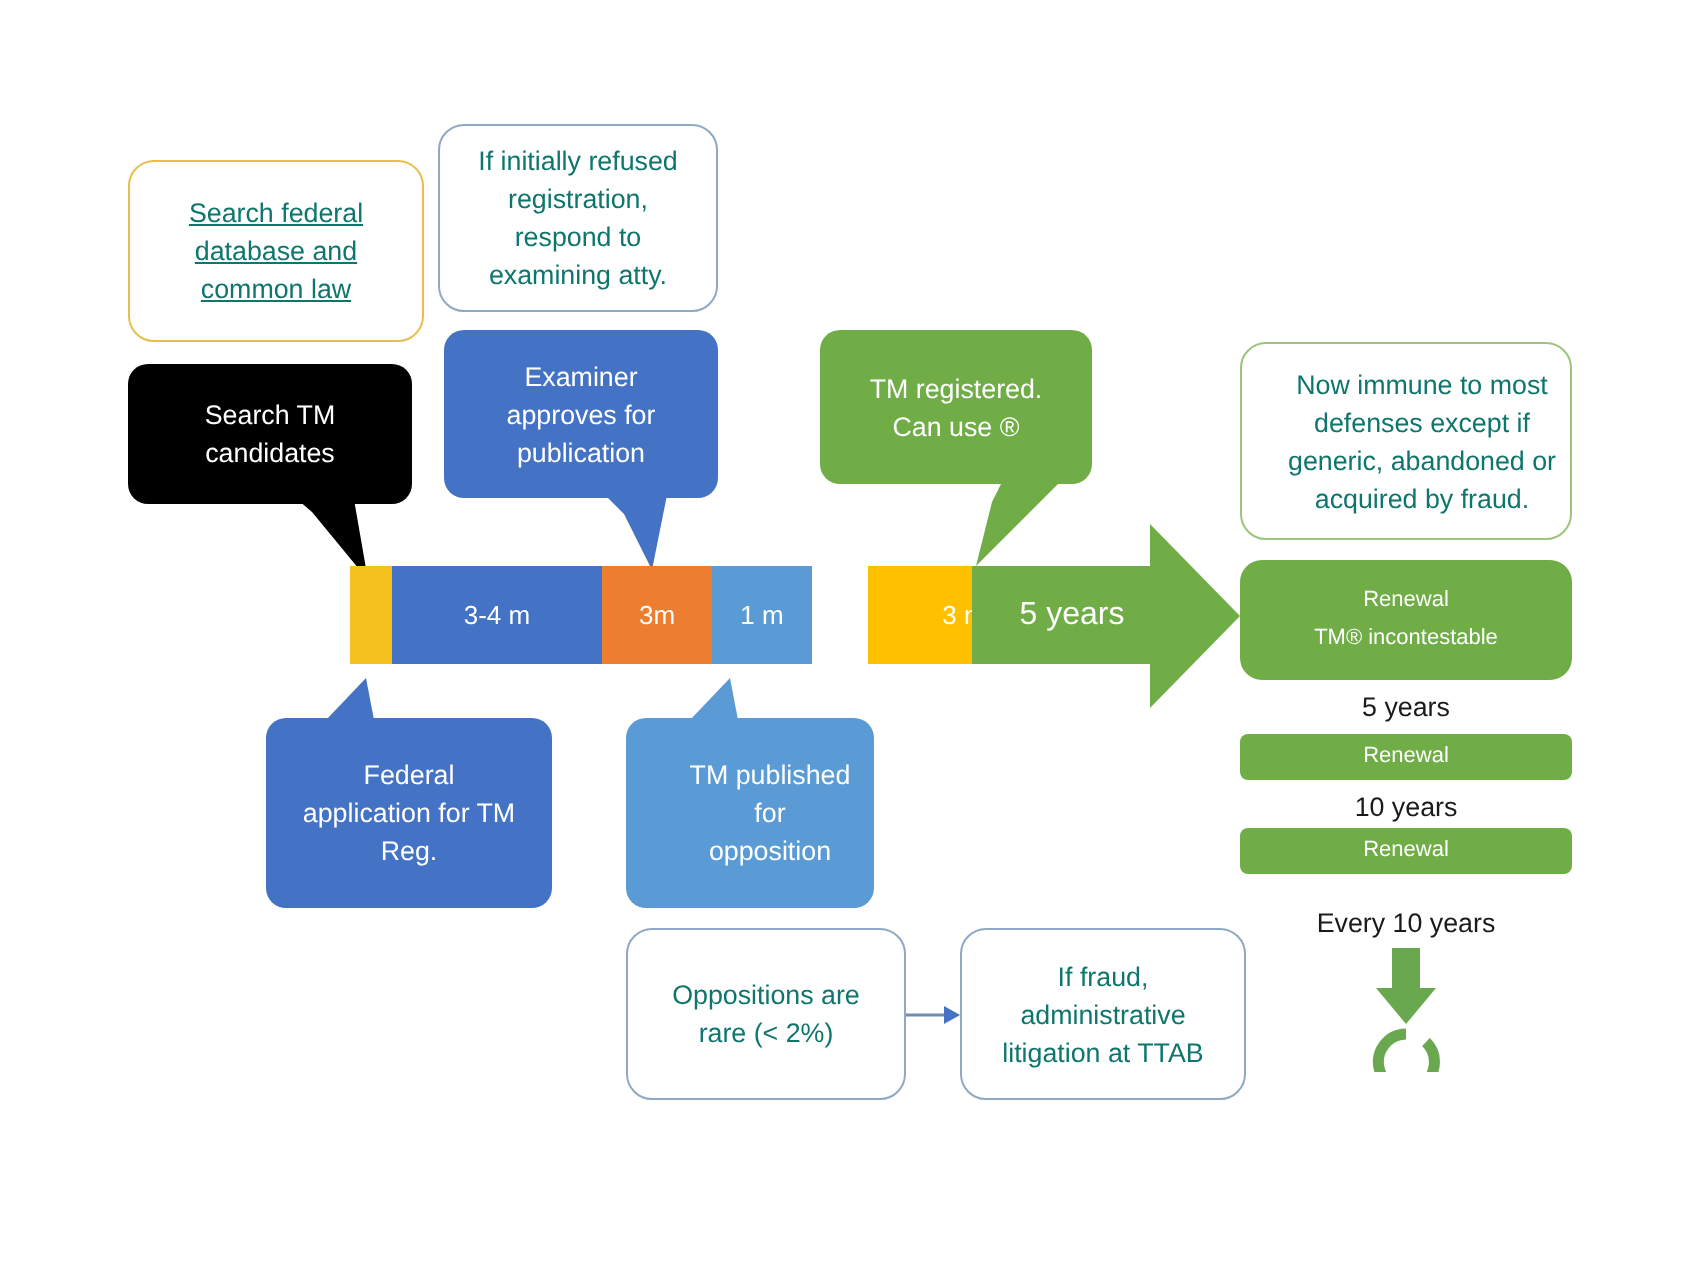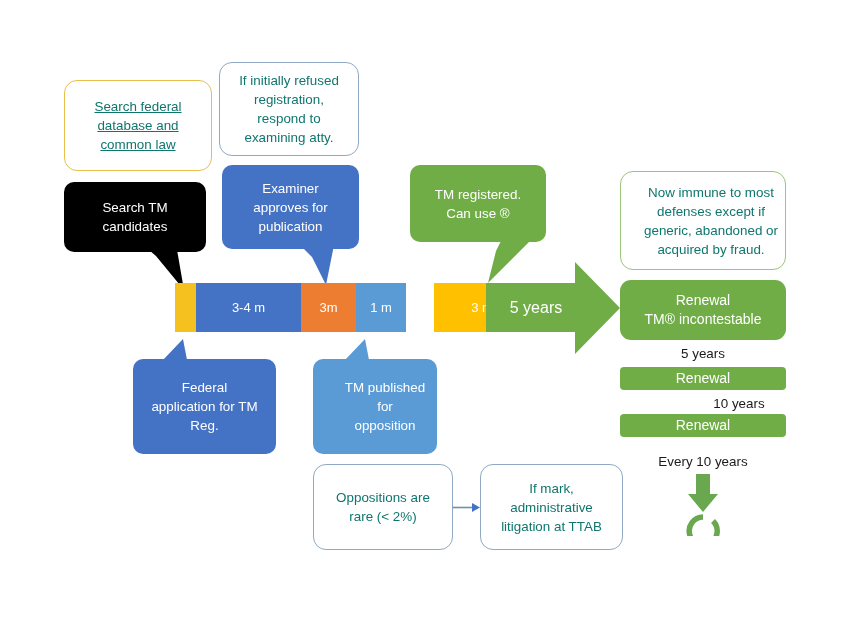--- a/index.html
+++ b/index.html
@@ -71,21 +71,21 @@
     line-height: 49px;
     text-align: center;
     white-space: nowrap;
   }
 
   
   .gbar {
     box-sizing: border-box;
     background: #70ad47;
     color: #ffffff;
-    font-size: 14px;
+    font-size: 11px;
     line-height: 19px;
     text-align: center;
     display: flex;
     align-items: center;
     justify-content: center;
   }
   .gbar.rounded { border-radius: 11px; }
   .gbar.flat    { border-radius: 4px; }
   .gbar .g-text { display: block; white-space: pre-line; }
 
@@ -206,21 +206,21 @@
     <span class="g-text">Renewal
 TM® incontestable</span>
   </div>
 
   <span class="caption" style="left:620px; top:346px; width:166px;">5 years</span>
 
   <div class="gbar flat abs" style="left:620px; top:367px; width:166px; height:23px;">
     <span class="g-text">Renewal</span>
   </div>
 
-  <span class="caption" style="left:656px; top:396px; width:166px;">10 years</span>
+  <span class="caption" style="left:620px; top:396px; width:166px;">10 years</span>
 
   <div class="gbar flat abs" style="left:620px; top:414px; width:166px; height:23px;">
     <span class="g-text">Renewal</span>
   </div>
 
   <span class="caption" style="left:620px; top:454px; width:166px;">Every 10 years</span>
 
   <svg class="abs" style="left:678px; top:474px;" width="50" height="62">
     <g>
       <polygon points="18,0 32,0 32,20 40,20 25,38 10,20 18,20" fill="#6aa84f"></polygon>
@@ -235,18 +235,18 @@
     <span class="note-text">Oppositions are
 rare (&lt; 2%)</span>
   </div>
 
   <svg class="abs" style="left:453px; top:500px;" width="28" height="16">
     <line x1="0" y1="7.5" x2="19" y2="7.5" stroke="#6b8fb5" stroke-width="1.6"></line>
     <polygon points="19,3 27,7.5 19,12" fill="#4472c4"></polygon>
   </svg>
 
   <div class="note abs" style="left:480px; top:464px; width:143px; height:86px;">
-    <span class="note-text">If  mark,
+    <span class="note-text">If  fraud,
 administrative
 litigation at TTAB</span>
   </div>
 
 </div>
 
 </body></html>

